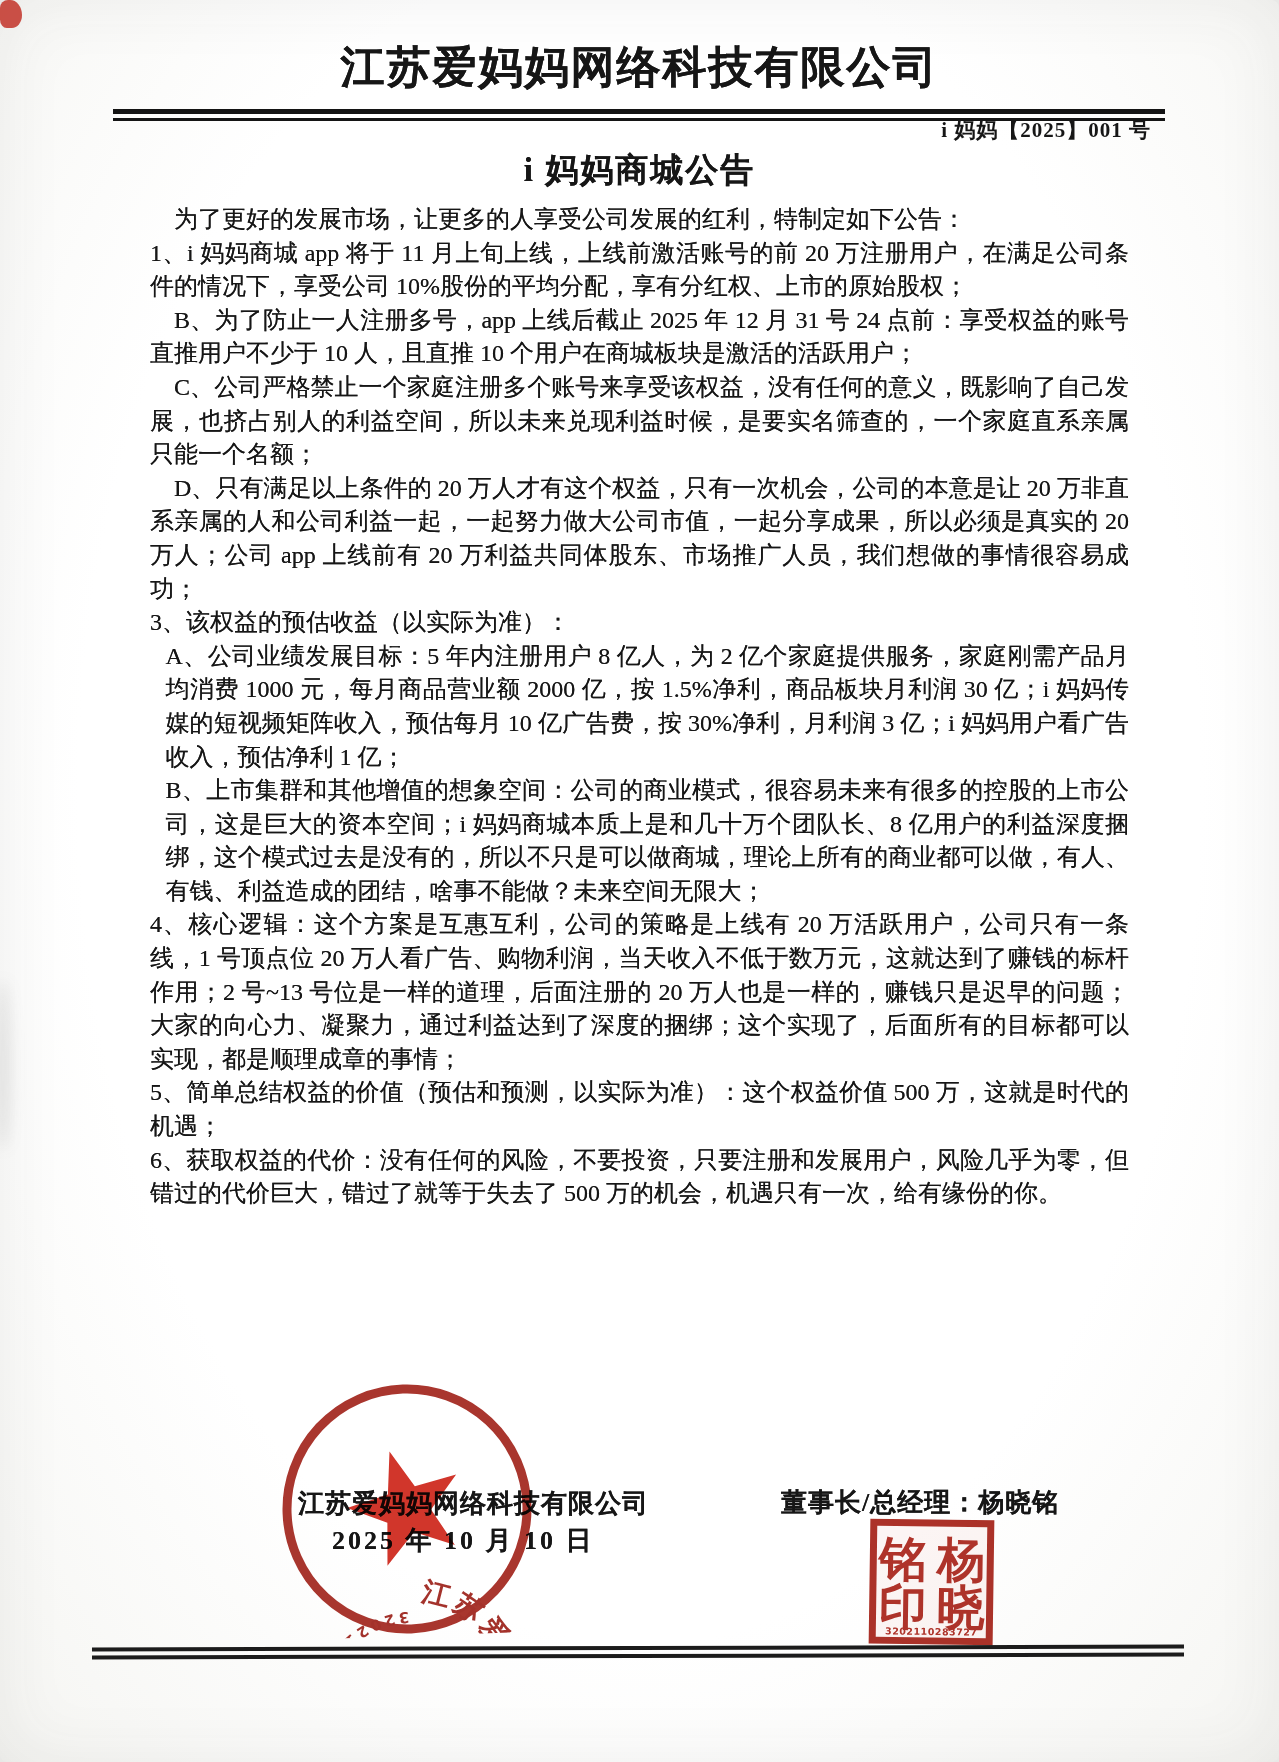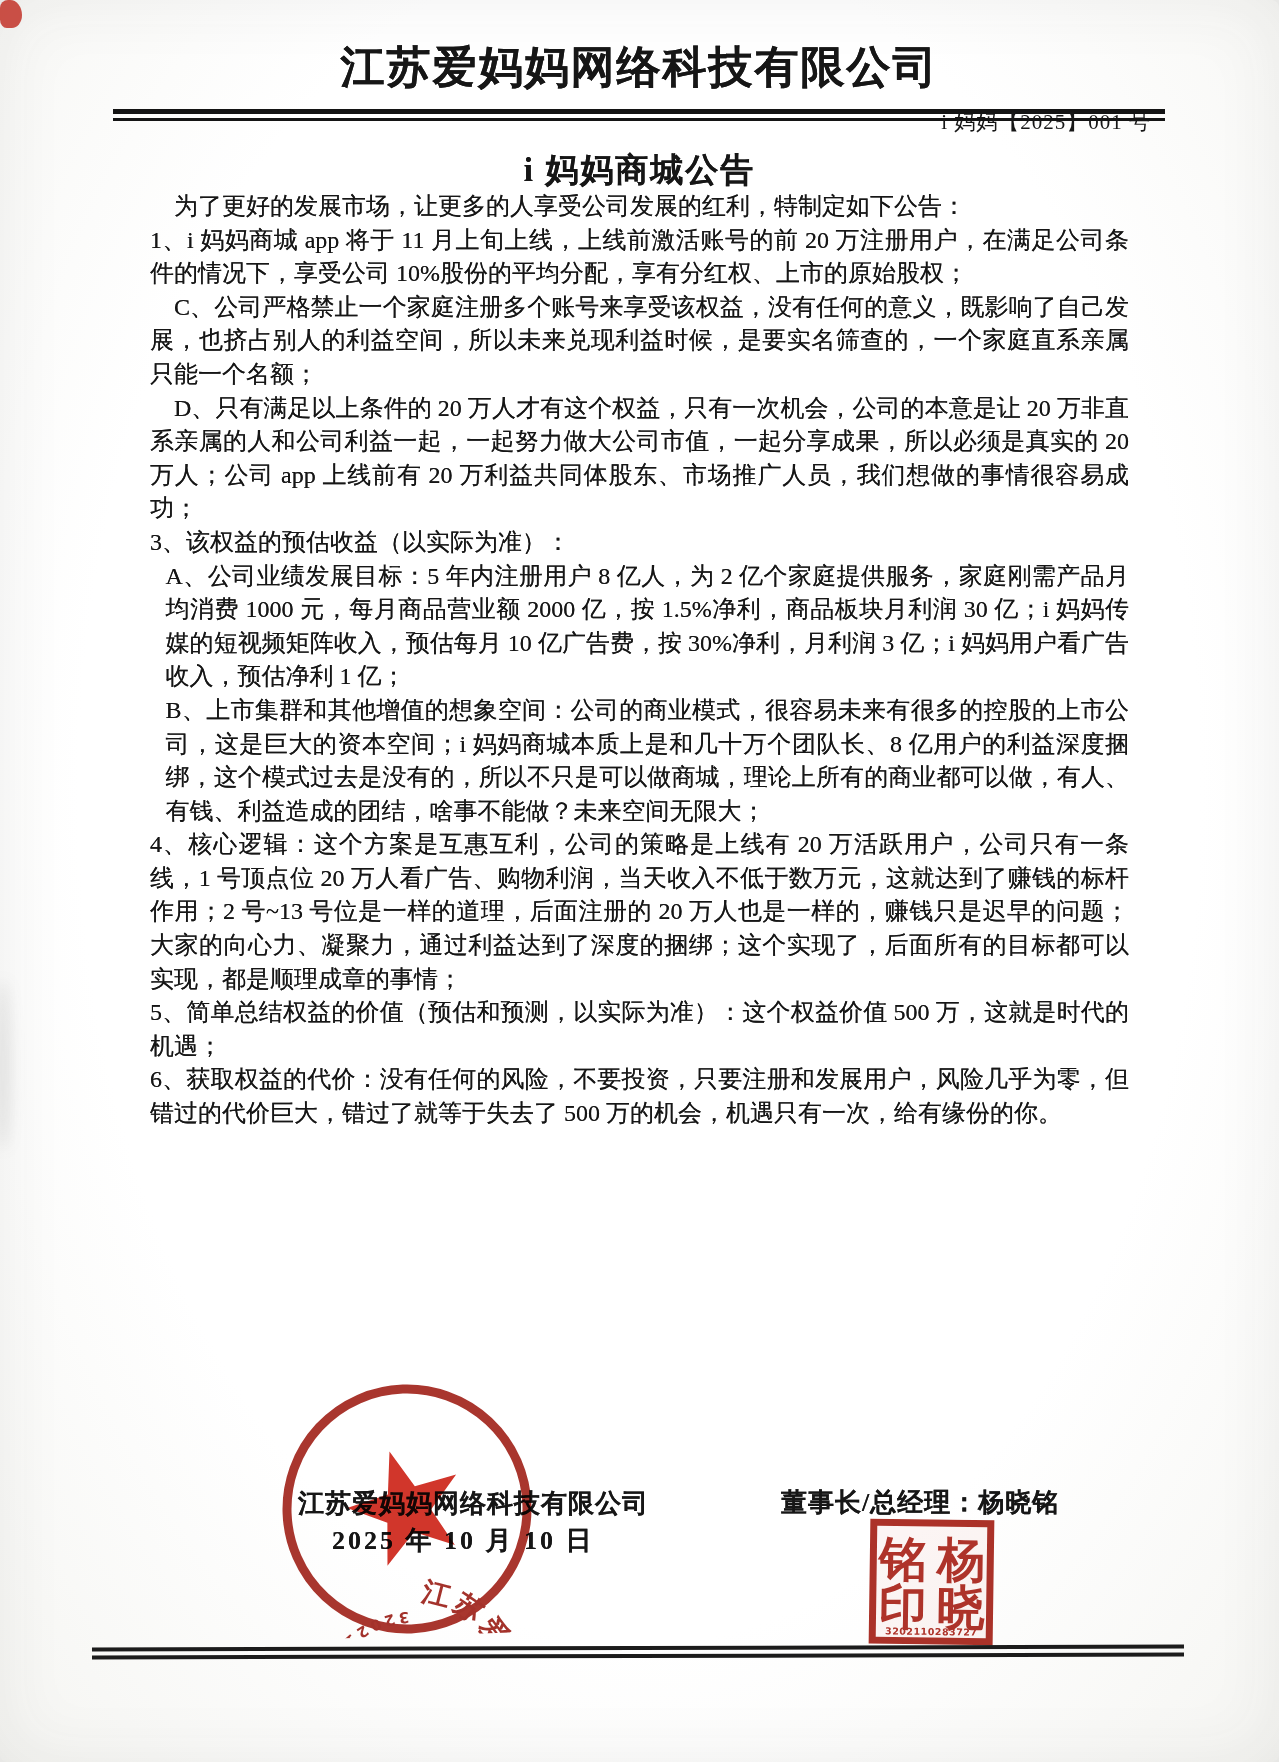--- a/index.html
+++ b/index.html
@@ -32,31 +32,31 @@
   .rule-top{
     position:absolute;left:113px;top:109px;width:1052px;height:12px;
     border-top:5px solid #141414;border-bottom:3px solid #141414;
   }
   .rule-bottom{
     position:absolute;left:92px;top:1646px;width:1092px;height:12px;
     border-top:4px solid #1c1c1c;border-bottom:4px solid #1c1c1c;
     transform:rotate(-.15deg);
   }
   .doc-number{
-    position:absolute;top:108px;right:128px;
-    font-size:21px;font-weight:400;letter-spacing:1px;
+    position:absolute;top:116px;right:128px;
+    font-size:21px;font-weight:700;letter-spacing:1px;
   }
   .doc-title{
     position:absolute;top:148px;left:0;width:100%;
     margin:0;text-align:center;
     font-size:33px;font-weight:700;letter-spacing:2px;
     text-shadow:0 0 .5px rgba(0,0,0,.85);
   }
   .body-text{
-    position:absolute;top:190px;left:150px;width:979px;
+    position:absolute;top:203px;left:150px;width:979px;
     font-size:24px;line-height:33.6px;
     text-align:justify;
     text-shadow:0 0 .5px rgba(0,0,0,.75);
   }
   .body-text p{margin:0;padding:0;}
   .body-text p.intro{text-indent:1em;}
   .body-text p.sub{text-indent:1em;}
   .body-text p.sub3{padding-left:.65em;}
   .sig-company{
     position:absolute;left:298px;top:1486px;
@@ -114,20 +114,21 @@
 
   <div class="rule rule-top"></div>
 
   <div class="doc-number">i 妈妈【2025】001 号</div>
 
   <h2 class="doc-title">i 妈妈商城公告</h2>
 
   <div class="body-text">
     <p class="intro">为了更好的发展市场，让更多的人享受公司发展的红利，特制定如下公告：</p>
     <p class="num">1、i 妈妈商城 app 将于 11 月上旬上线，上线前激活账号的前 20 万注册用户，在满足公司条件的情况下，享受公司 10%股份的平均分配，享有分红权、上市的原始股权；</p>
+    <p class="sub">B、为了防止一人注册多号，app 上线后截止 2025 年 12 月 31 号 24 点前：享受权益的账号直推用户不少于 10 人，且直推 10 个用户在商城板块是激活的活跃用户；</p>
     <p class="sub">C、公司严格禁止一个家庭注册多个账号来享受该权益，没有任何的意义，既影响了自己发展，也挤占别人的利益空间，所以未来兑现利益时候，是要实名筛查的，一个家庭直系亲属只能一个名额；</p>
     <p class="sub">D、只有满足以上条件的 20 万人才有这个权益，只有一次机会，公司的本意是让 20 万非直系亲属的人和公司利益一起，一起努力做大公司市值，一起分享成果，所以必须是真实的 20 万人；公司 app 上线前有 20 万利益共同体股东、市场推广人员，我们想做的事情很容易成功；</p>
     <p class="num">3、该权益的预估收益（以实际为准）：</p>
     <p class="sub3">A、公司业绩发展目标：5 年内注册用户 8 亿人，为 2 亿个家庭提供服务，家庭刚需产品月均消费 1000 元，每月商品营业额 2000 亿，按 1.5%净利，商品板块月利润 30 亿；i 妈妈传媒的短视频矩阵收入，预估每月 10 亿广告费，按 30%净利，月利润 3 亿；i 妈妈用户看广告收入，预估净利 1 亿；</p>
     <p class="sub3">B、上市集群和其他增值的想象空间：公司的商业模式，很容易未来有很多的控股的上市公司，这是巨大的资本空间；i 妈妈商城本质上是和几十万个团队长、8 亿用户的利益深度捆绑，这个模式过去是没有的，所以不只是可以做商城，理论上所有的商业都可以做，有人、有钱、利益造成的团结，啥事不能做？未来空间无限大；</p>
     <p class="num">4、核心逻辑：这个方案是互惠互利，公司的策略是上线有 20 万活跃用户，公司只有一条线，1 号顶点位 20 万人看广告、购物利润，当天收入不低于数万元，这就达到了赚钱的标杆作用；2 号~13 号位是一样的道理，后面注册的 20 万人也是一样的，赚钱只是迟早的问题；大家的向心力、凝聚力，通过利益达到了深度的捆绑；这个实现了，后面所有的目标都可以实现，都是顺理成章的事情；</p>
     <p class="num">5、简单总结权益的价值（预估和预测，以实际为准）：这个权益价值 500 万，这就是时代的机遇；</p>
     <p class="num">6、获取权益的代价：没有任何的风险，不要投资，只要注册和发展用户，风险几乎为零，但错过的代价巨大，错过了就等于失去了 500 万的机会，机遇只有一次，给有缘份的你。</p>
   </div>
 

